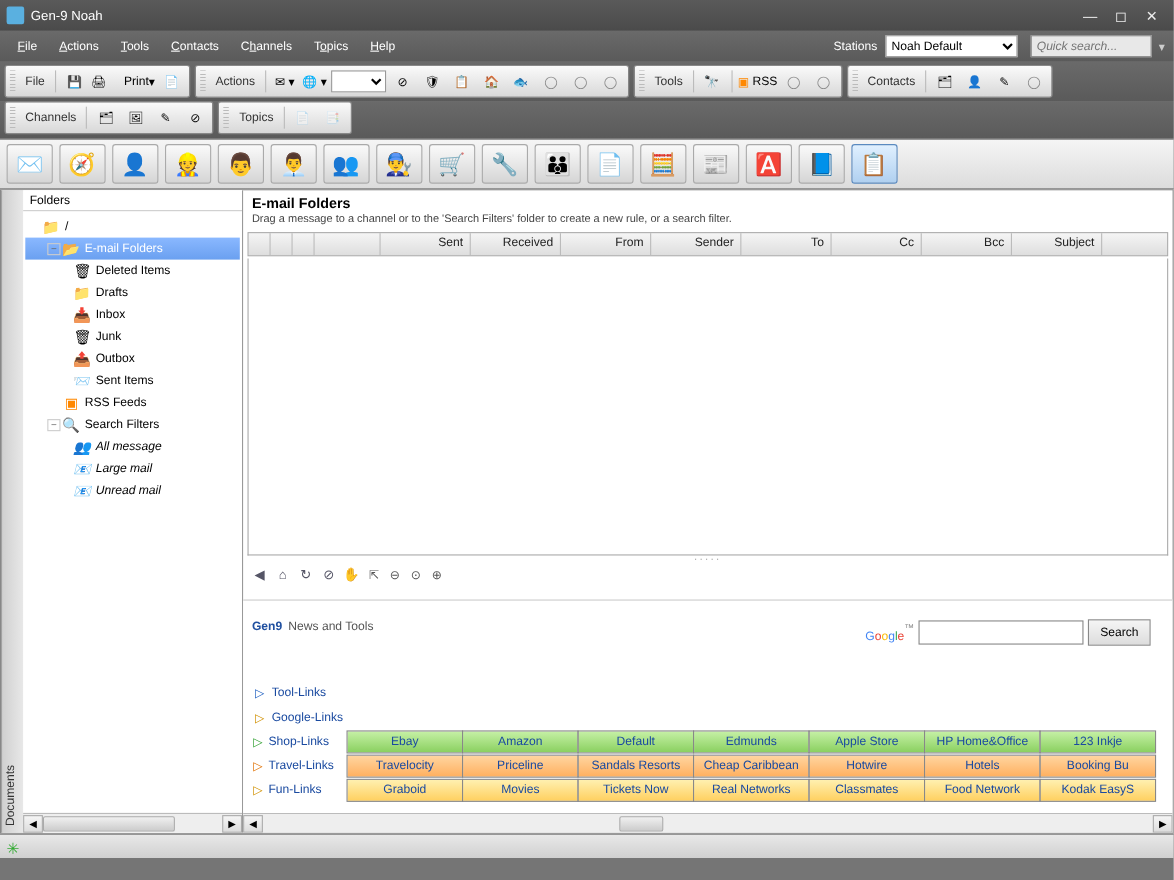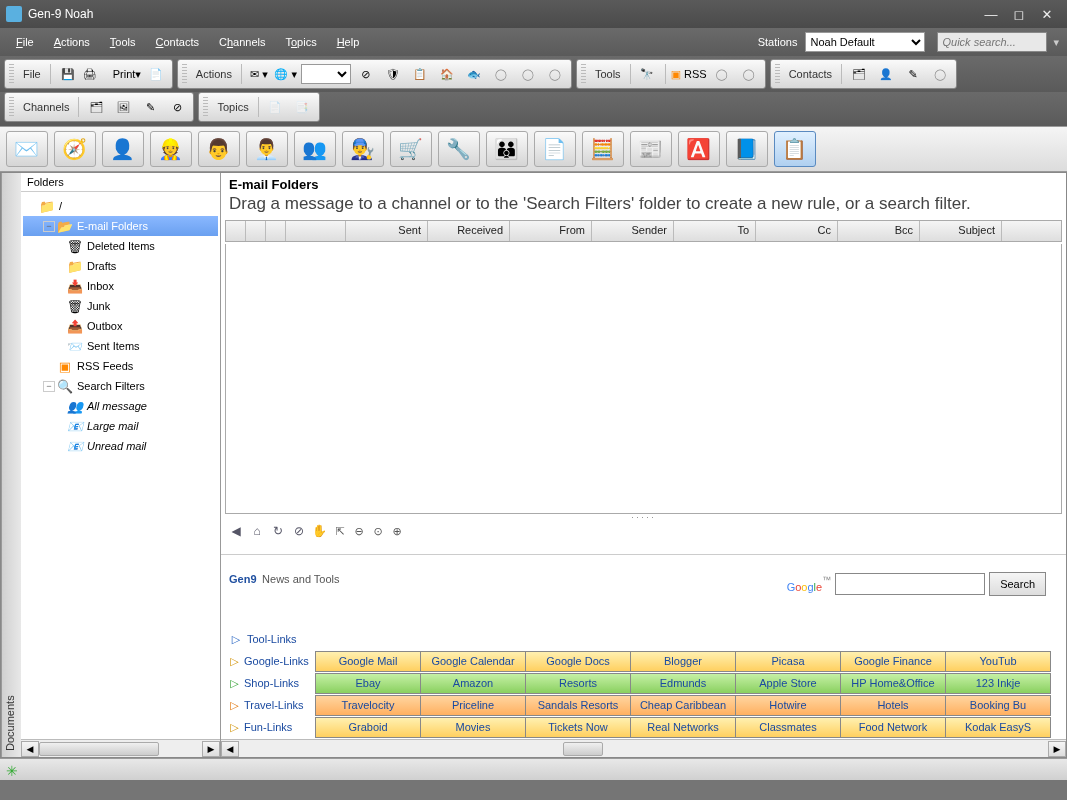--- a/index.html
+++ b/index.html
@@ -43,21 +43,21 @@
 .tree-node .toggle { width:12px; display:inline-block; text-align:center; color:#666; font-size:9px; border:1px solid #ccc; height:11px; line-height:9px; margin-right:2px; }
 .tree-node .noicon-toggle { width:14px; display:inline-block; }
 .tree-node .tico { width:16px; height:16px; display:inline-flex; align-items:center; justify-content:center; margin-right:4px; font-size:13px; }
 .tree-indent1 { padding-left: 20px; }
 .tree-indent2 { padding-left: 44px; }
 .tree-node.italic { font-style: italic; }
 
 .right-panel { flex:1; display:flex; flex-direction:column; overflow:hidden; }
 .content-header { padding: 4px 8px; }
 .content-header h3 { font-size: 13px; font-weight: bold; }
-.content-header .hint { font-size: 17px; color: #444; margin-top:2px; }
+.content-header .hint { font-size: 10px; color: #444; margin-top:2px; }
 .grid-head { display:flex; border:1px solid #aaa; background: linear-gradient(#f5f5f5,#dedede); height:22px; margin: 2px 4px; text-align: right; }
 .grid-head .col { border-right:1px solid #bbb; padding:3px 6px; font-size:11px; color:#222; }
 .grid-body { flex:0 0 270px; border-left:1px solid #aaa; border-right:1px solid #aaa; border-bottom:1px solid #aaa; margin:0 4px; background:#fff; }
 
 .splitter { height:6px; cursor:row-resize; display:flex; align-items:center; justify-content:center; }
 .splitter::after { content:"·····"; color:#888; letter-spacing:2px; font-size:9px; }
 
 .browser-bar { display:flex; align-items:center; gap:3px; padding:2px 6px; }
 .browser-bar .nav-btn { width:18px; height:18px; display:inline-flex; align-items:center; justify-content:center; cursor:pointer; font-size:12px; color:#556; }
 .browser-bar input { flex:1; height:20px; border:1px solid #888; padding:0 4px; font-size:11px; background:#fff; }
@@ -325,37 +325,28 @@
         <button>Search</button>
       </div>
       <div class="links-table" id="links-table">
           <div class="link-row">
             <span class="arrow" style="color: rgb(32, 96, 192);">▷</span>
             <span class="row-label">Tool-Links</span>
           </div>
           <div class="link-row">
             <span class="arrow" style="color: rgb(208, 144, 0);">▷</span>
             <span class="row-label">Google-Links</span>
-            <div class="link-cells">
-              <div class="link-cell yellow">Google Mail</div>
-              <div class="link-cell yellow">Google Calendar</div>
-              <div class="link-cell yellow">Google Docs</div>
-              <div class="link-cell yellow">Blogger</div>
-              <div class="link-cell yellow">Picasa</div>
-              <div class="link-cell yellow">Google Finance</div>
-              <div class="link-cell yellow">YouTub</div>
-            </div>
           </div>
           <div class="link-row">
             <span class="arrow" style="color: rgb(48, 160, 48);">▷</span>
             <span class="row-label">Shop-Links</span>
             <div class="link-cells">
               <div class="link-cell green">Ebay</div>
               <div class="link-cell green">Amazon</div>
-              <div class="link-cell green">Resorts</div>
+              <div class="link-cell green">Default</div>
               <div class="link-cell green">Edmunds</div>
               <div class="link-cell green">Apple Store</div>
               <div class="link-cell green">HP Home&amp;Office</div>
               <div class="link-cell green">123 Inkje</div>
             </div>
           </div>
           <div class="link-row">
             <span class="arrow" style="color: rgb(224, 112, 0);">▷</span>
             <span class="row-label">Travel-Links</span>
             <div class="link-cells">

